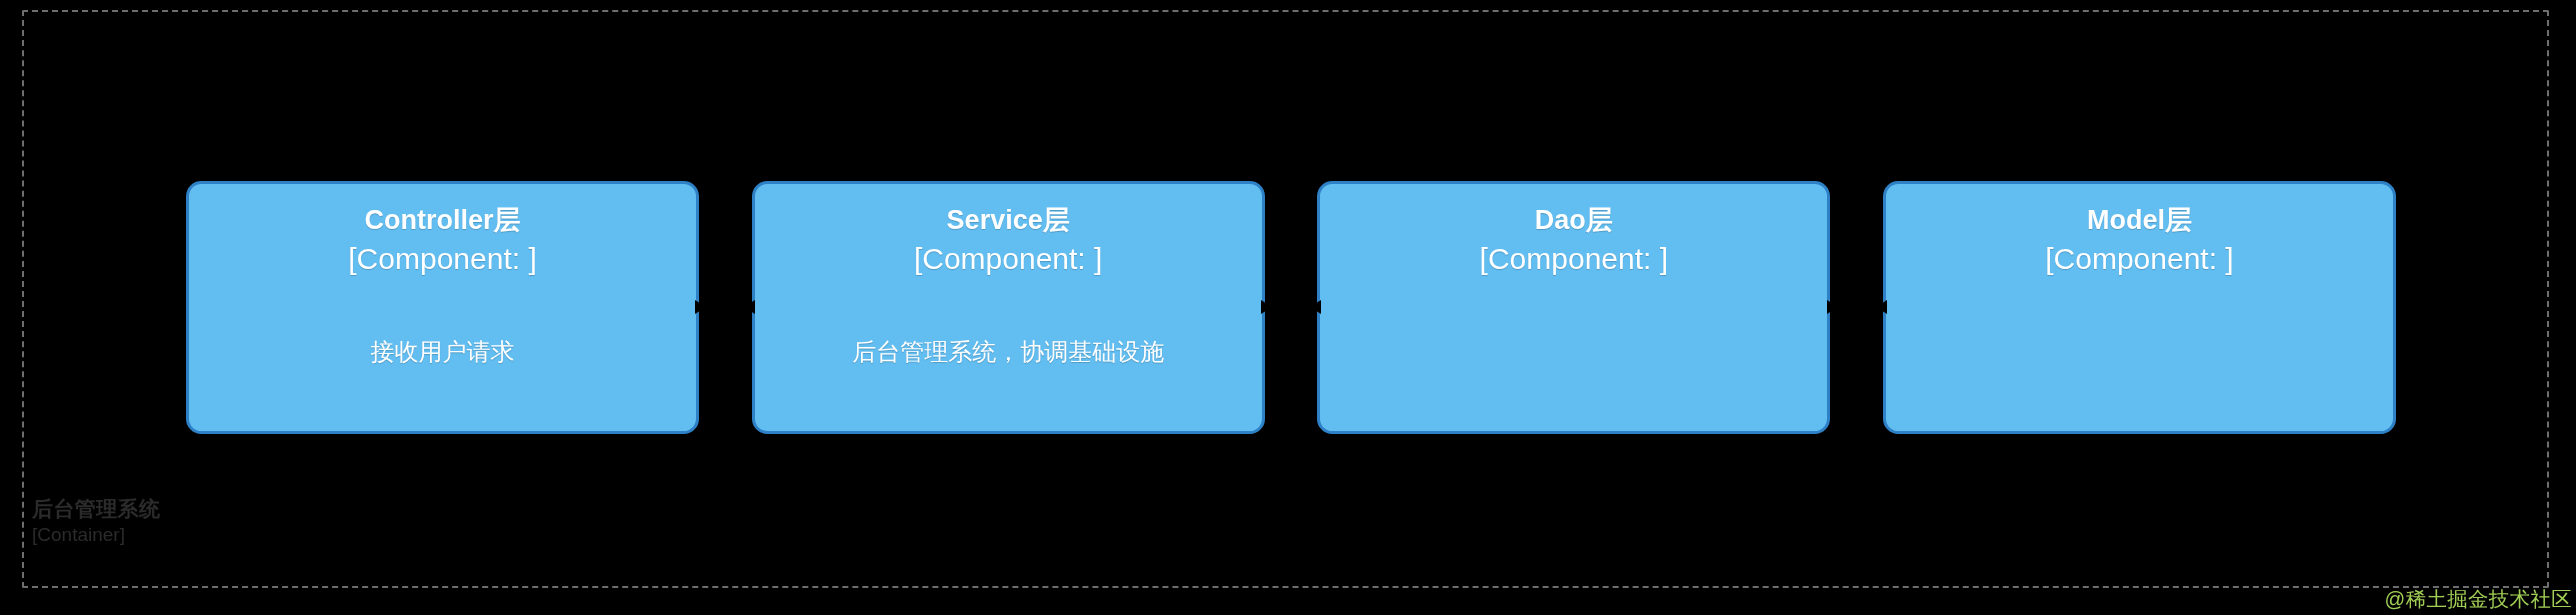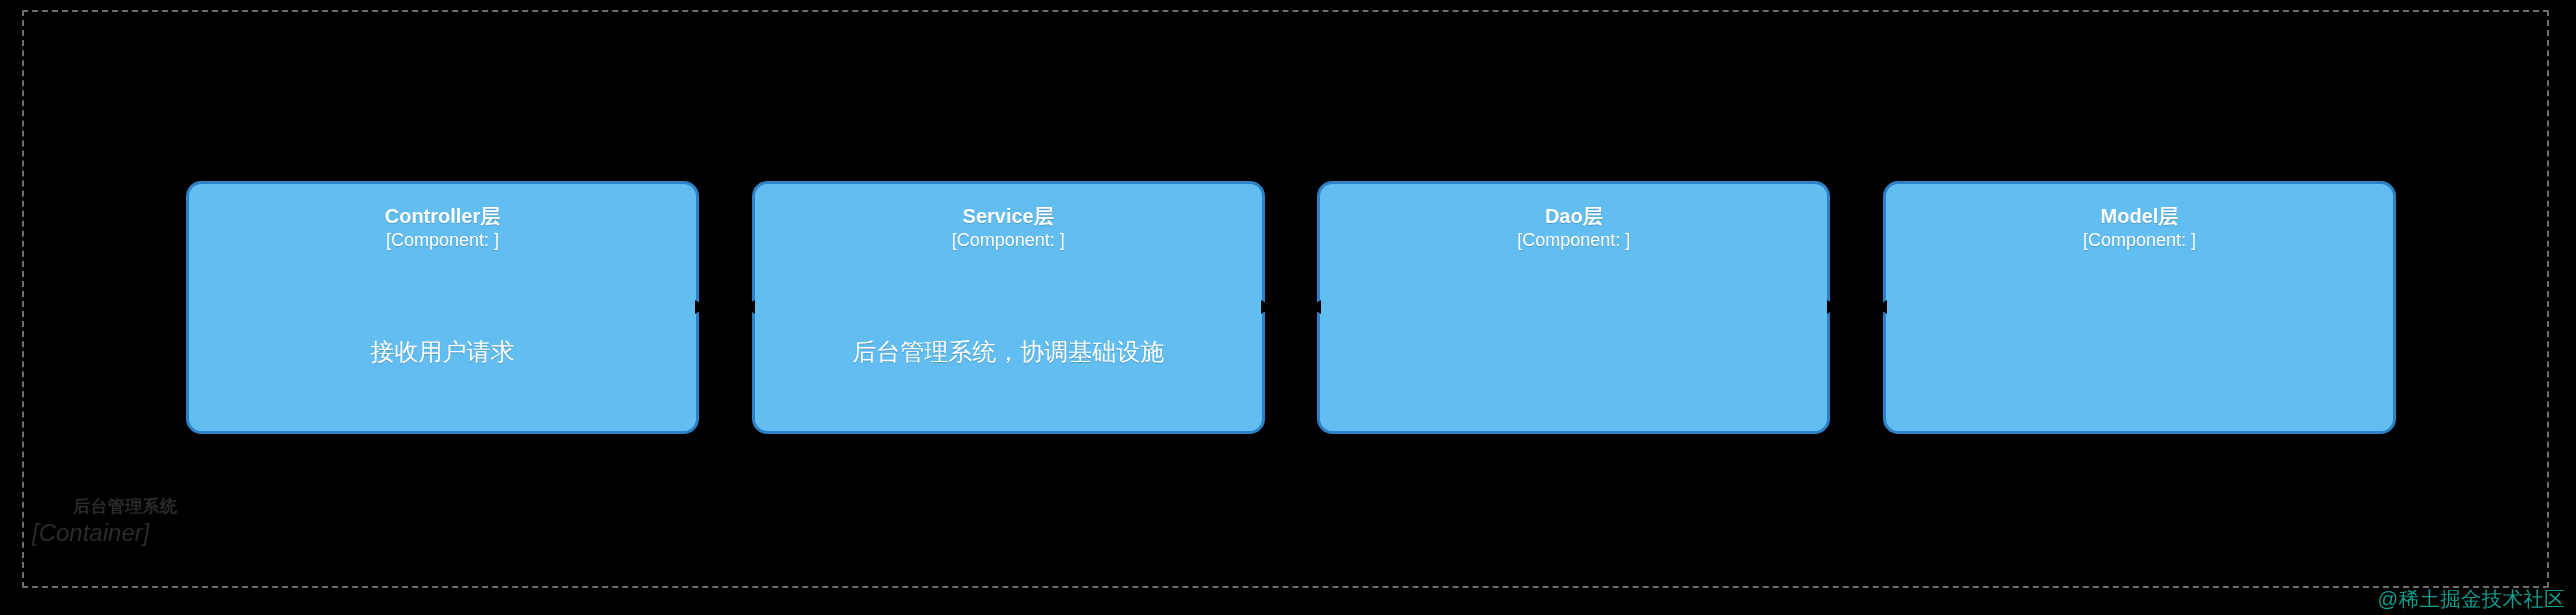--- a/index.html
+++ b/index.html
@@ -30,32 +30,30 @@
   #boundary-label {
     position: absolute;
     left: 32px;
     top: 496px;
     width: 281px;
     line-height: 1.28;
     color: #2b2b2b;
     pointer-events: none;
   }
   #boundary-label .bl-title {
-    font-size: 17px;
+    font-size: 21px;
     font-weight: bold;
     letter-spacing: 0.4px;
     display: block;
     white-space: nowrap;
-    margin-left: 41px;
   }
   #boundary-label .bl-sub {
-    font-size: 24px;
+    font-size: 19px;
     display: block;
     white-space: nowrap;
-    font-style: italic;
   }
 
   
   #component-row {
     position: absolute;
     left: 186px;
     top: 181px;
     width: 2210px;
     height: 253px;
     display: flex;
@@ -74,27 +72,27 @@
     border-radius: 15.3px;
     display: flex;
     flex-direction: column;
     align-items: center;
     color: #ffffff;
     text-align: center;
     padding-top: 19px;
   }
 
   .component-box .cb-name {
-    font-size: 20px;
+    font-size: 27px;
     font-weight: bold;
     line-height: 1.32;
     text-shadow: 0 0.9px 0.9px rgba(0,0,0,0.18);
   }
   .component-box .cb-type {
-    font-size: 18px;
+    font-size: 30px;
     font-weight: normal;
     line-height: 1.32;
     text-shadow: 0 0.9px 0.9px rgba(0,0,0,0.18);
   }
   .component-box .cb-desc {
     position: absolute;
     left: 0;
     right: 0;
     top: 152px;
     font-size: 24px;
@@ -117,24 +115,24 @@
     border-left: 11px solid #000000;
   }
   .arrow-marker.left {
     left: -10.2px;
     border-right: 11px solid #000000;
   }
 
   
   #watermark {
     position: absolute;
-    right: 11px;
+    right: 4px;
     bottom: 1.7px;
     font-size: 20.4px;
-    color: #14b8a6;
+    color: #bef264;
     opacity: 0.85;
     white-space: nowrap;
     letter-spacing: 0.4px;
   }
 </style>
 </head>
 <body>
 
 <div id="boundary"></div>
 

